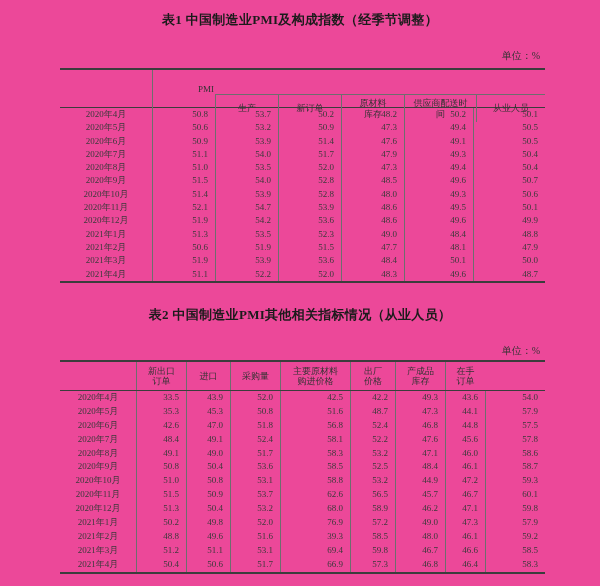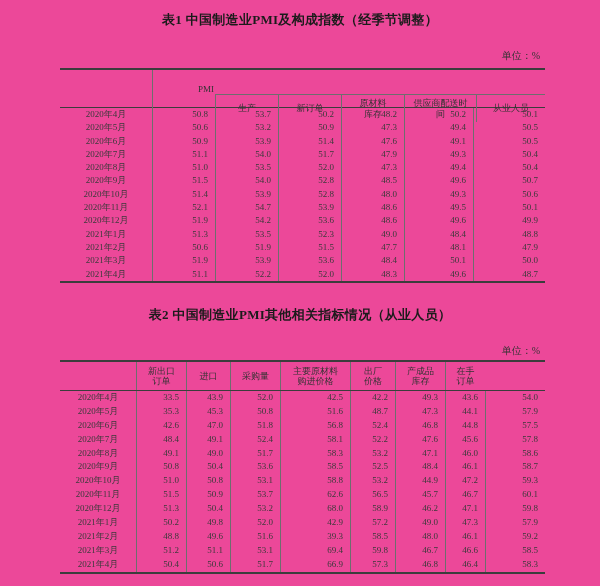--- a/index.html
+++ b/index.html
@@ -323,21 +323,21 @@
           <div class="cell c5 num vline">58.9</div>
           <div class="cell c6 num vline">46.2</div>
           <div class="cell c7 num vline">47.1</div>
           <div class="cell c8 num vline">59.8</div>
         </div>
         <div class="trow">
           <div class="cell c0 month">2021年1月</div>
           <div class="cell c1 num vline">50.2</div>
           <div class="cell c2 num vline">49.8</div>
           <div class="cell c3 num vline">52.0</div>
-          <div class="cell c4 num vline">42.9</div>
+          <div class="cell c4 num vline">76.9</div>
           <div class="cell c5 num vline">57.2</div>
           <div class="cell c6 num vline">49.0</div>
           <div class="cell c7 num vline">47.3</div>
           <div class="cell c8 num vline">57.9</div>
         </div>
         <div class="trow">
           <div class="cell c0 month">2021年2月</div>
           <div class="cell c1 num vline">48.8</div>
           <div class="cell c2 num vline">49.6</div>
           <div class="cell c3 num vline">51.6</div>

